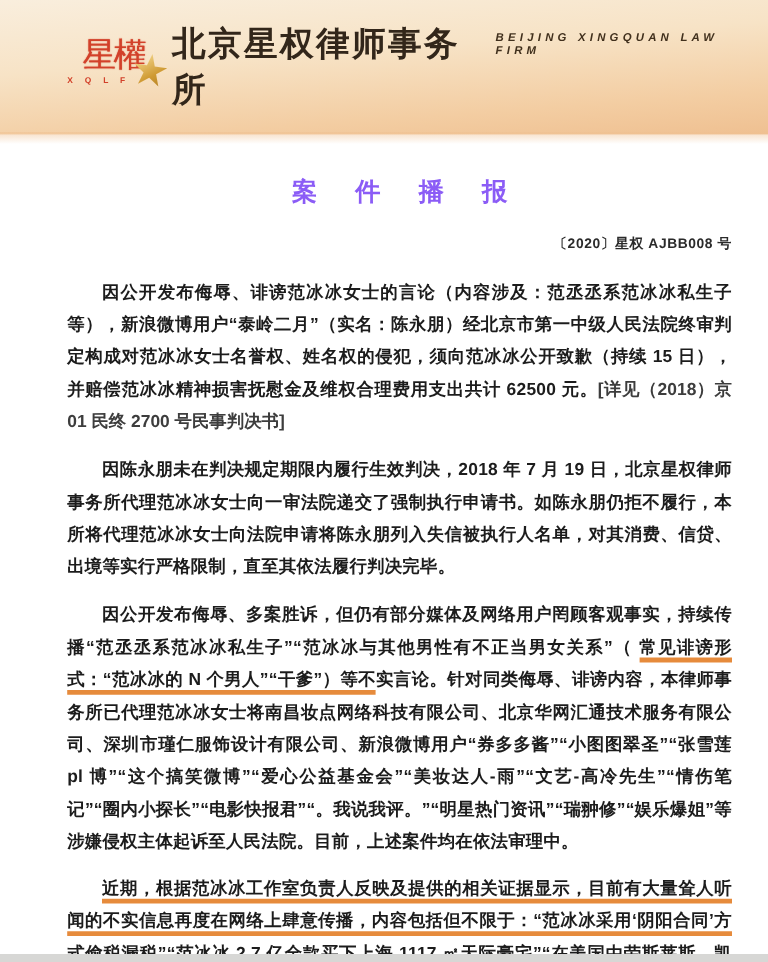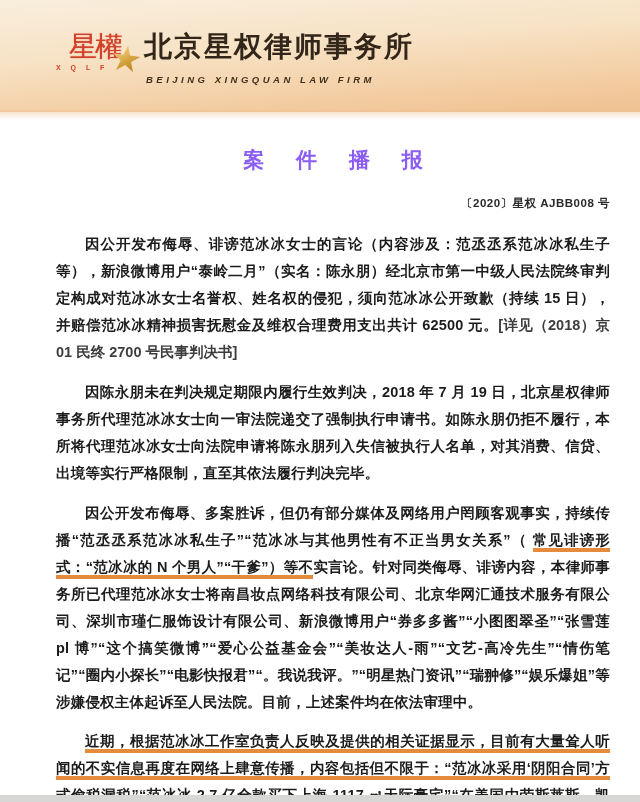--- a/index.html
+++ b/index.html
@@ -38,21 +38,21 @@
     font-size: 7px; letter-spacing: 4px; color: #d2412a;
     margin-top: 3px; font-weight: 700;
   }
   .star {
     position: absolute; right: -8px; top: 14px;
     font-size: 36px; line-height: 1;
     background: linear-gradient(145deg, #f2d489 20%, #cf9a33 60%, #a9761f);
     -webkit-background-clip: text; background-clip: text; color: transparent;
     transform: rotate(8deg);
   }
-  .firm-names { display: flex; flex-direction: column; }
+  .firm-names { display: flex; flex-direction: row; }
   .firm-cn {
     font-family: "Liberation Serif", "DejaVu Serif", serif;
     font-size: 28px; font-weight: 900; color: #32261a;
     letter-spacing: 2px;
   }
   .firm-en {
     font-size: 9.5px; font-weight: 700; color: #41301d;
     letter-spacing: 3.5px; margin-top: 8px; padding-left: 2px; font-style: italic;
   }
   

